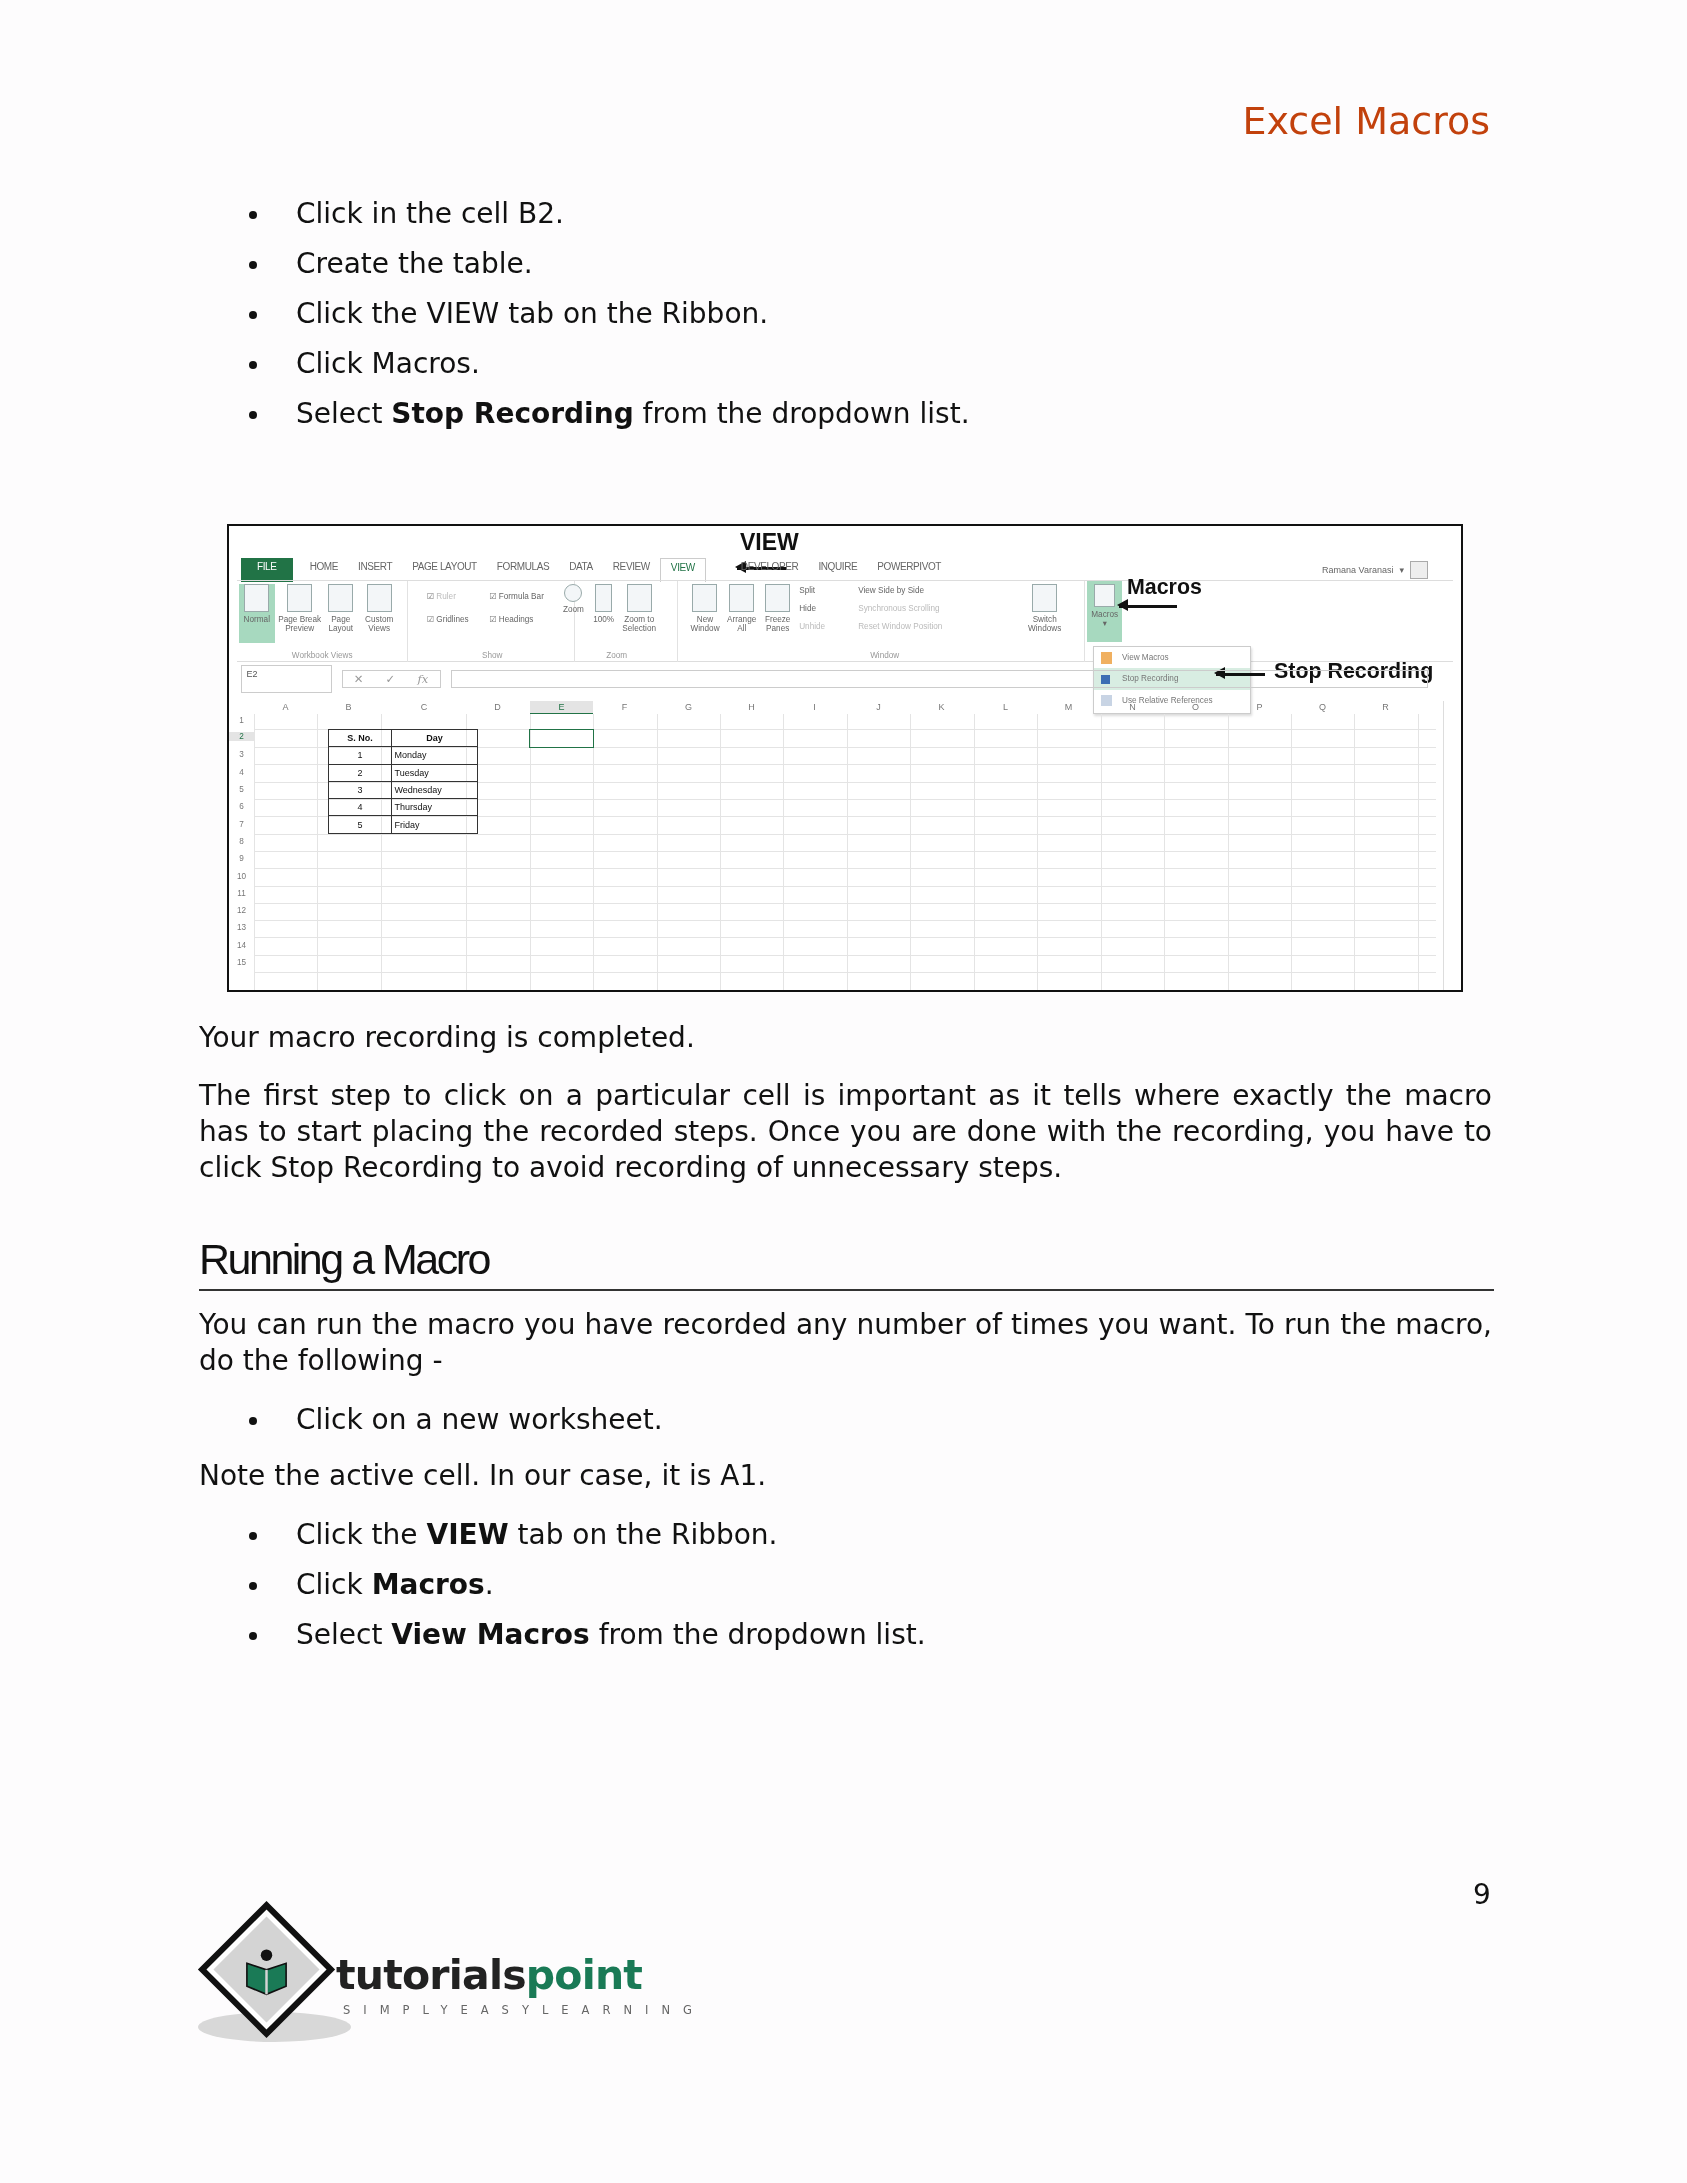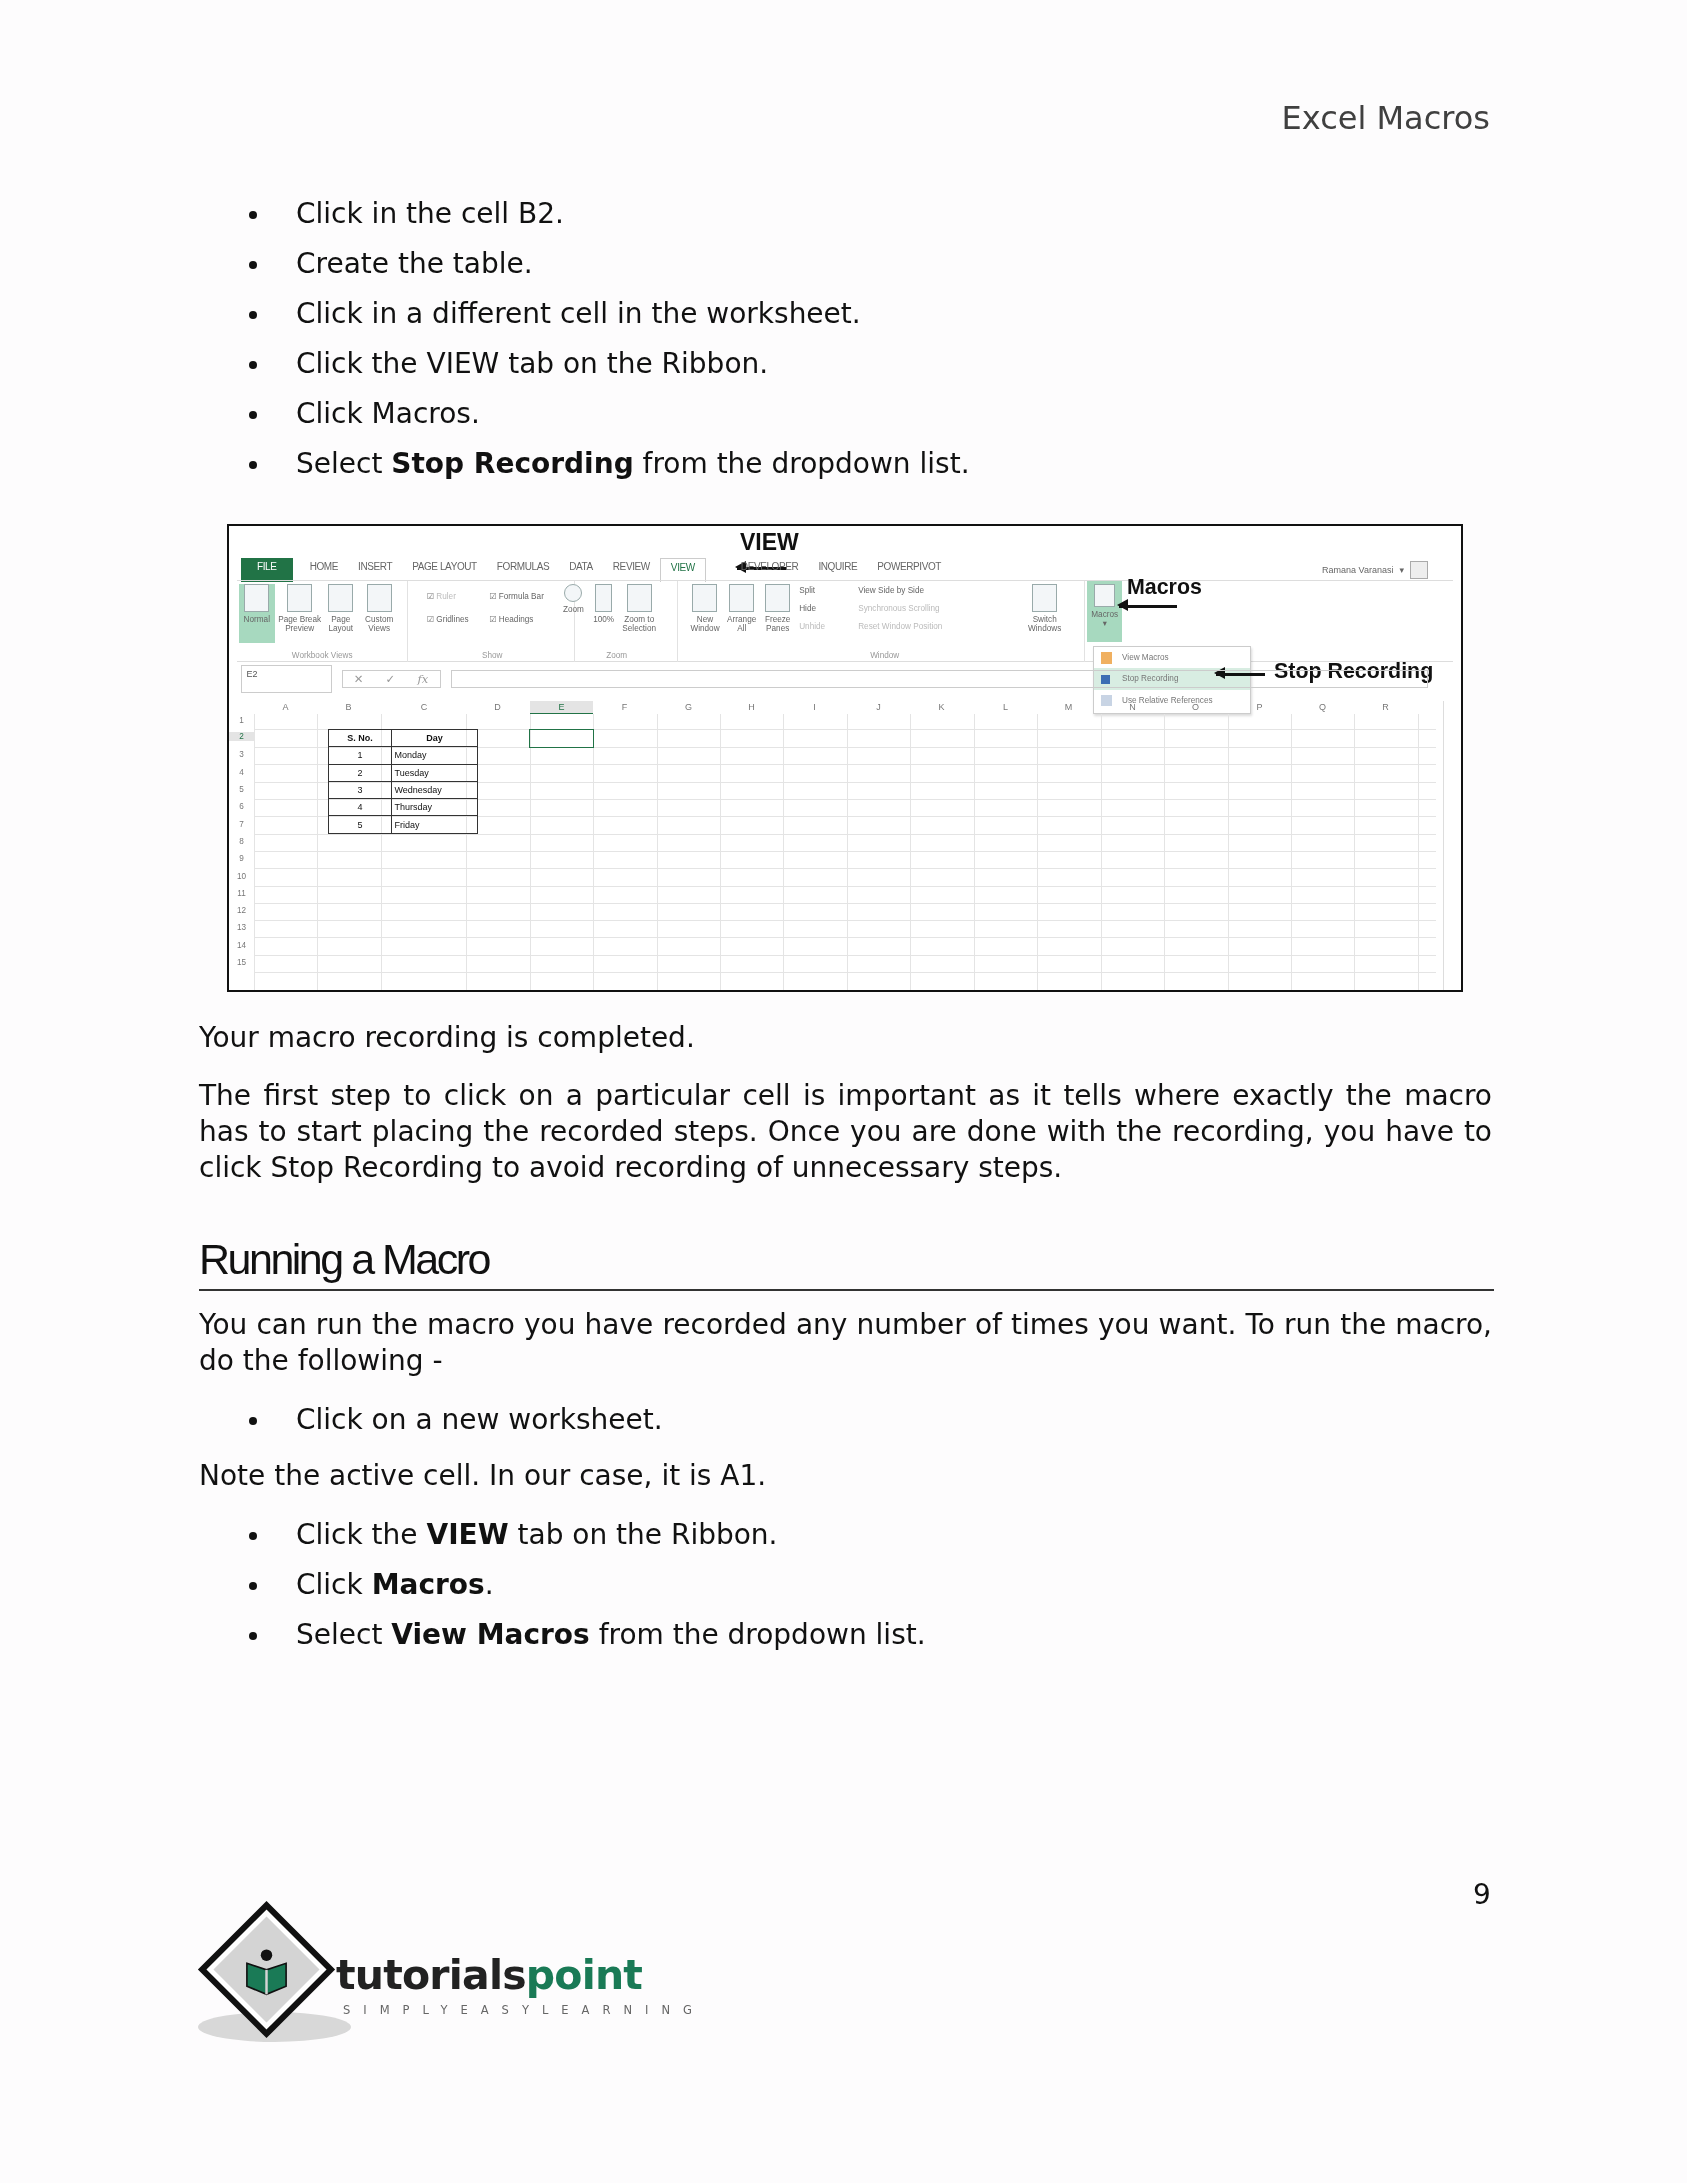--- a/index.html
+++ b/index.html
@@ -1,19 +1,19 @@
 <!DOCTYPE html>
 <html style="font-size:13px"><head>
 <meta charset="utf-8">
 <style>
   * { box-sizing: border-box; margin: 0; padding: 0; }
   html, body { width: 1687px; height: 2183px; background: #fdfcfd; }
   body { position: relative; font-family: "DejaVu Sans", sans-serif; color: #111; overflow: hidden; }
 
-  .header-title { position: absolute; top: 99px; right: 197px; font-size: 32px; color: #404040; }
+  .header-title { position: absolute; top: 99px; right: 197px; font-size: 38px; color: #c2410c; }
 
   .bullets { position: absolute; left: 247px; list-style: none; }
   .bullets li { position: relative; font-size: 28px; line-height: 50px; padding-left: 49px; }
   .bullets li::before { content: ""; position: absolute; left: 1.6px; top: 22px; width: 8.2px; height: 8.2px; border-radius: 50%; background: #111; }
   .bullets b { font-weight: bold; }
 
   .para { position: absolute; left: 199px; width: 1293px; font-size: 28px; line-height: 36px; text-align: justify; }
 
   .section-heading { position: absolute; left: 199px; top: 1233px; width: 1295px; border-bottom: 2.5px solid #333; padding-bottom: 3.3px; }
   .section-heading h2 { font-family: "Liberation Sans", sans-serif; font-weight: normal; font-size: 43px; letter-spacing: -2.5px; line-height: 53px; }
@@ -81,21 +81,20 @@
   .logo .tag { position: absolute; left: 145px; top: 92px; font-family: "DejaVu Sans", sans-serif; font-size: 11.5px; letter-spacing: 13px; color: #666; }
 </style>
 </head>
 <body>
 
 <div class="header-title">Excel Macros</div>
 
 <ul class="bullets" style="top:189px;">
   <li>Click in the cell B2.</li>
   <li>Create the table.</li>
-  <li>Click in a different cell in the worksheet.</li>
   <li>Click the VIEW tab on the Ribbon.</li>
   <li>Click Macros.</li>
   <li><span>Select </span><b>Stop Recording</b><span> from the dropdown list.</span></li>
 </ul>
 
 <div class="shot">
   <div class="annot" style="left:511px; top:3.3px; font-size:23px;">VIEW</div>
   <div class="arrow" style="left:508px; top:41px; width:49px;"></div>
 
   <div class="tabbar">

